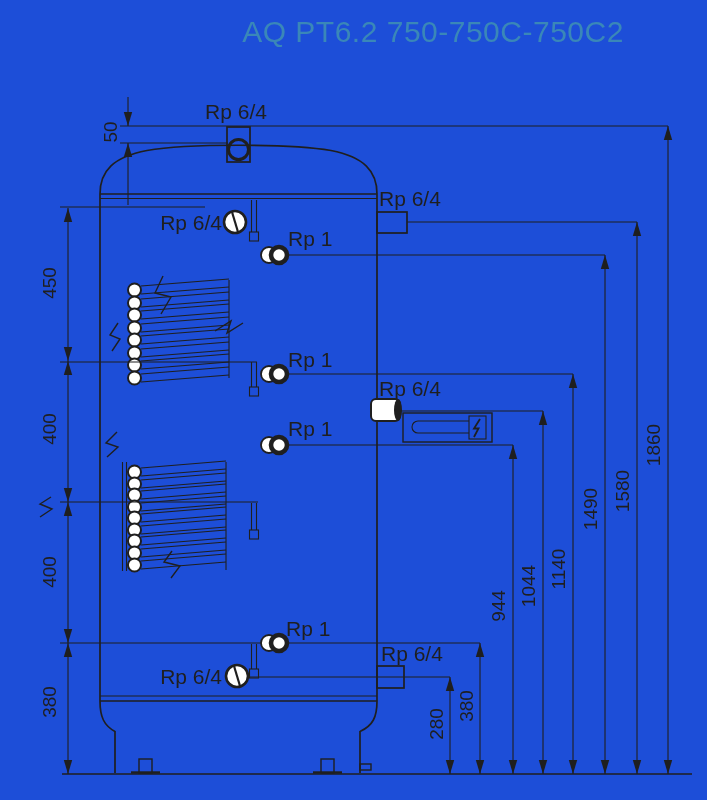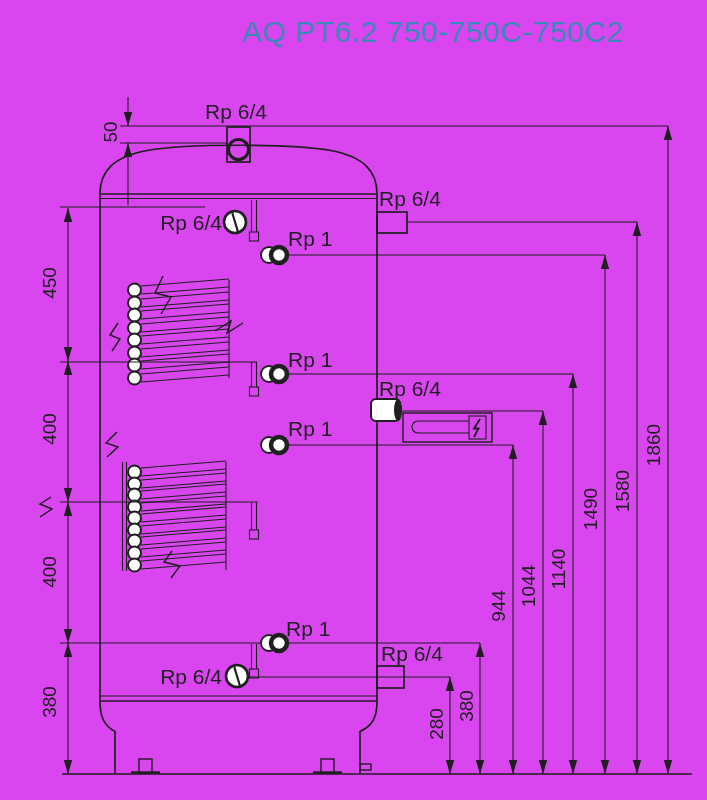--- a/index.html
+++ b/index.html
@@ -1,16 +1,16 @@
 <!DOCTYPE html>
 <html><head>
 <meta charset="utf-8">
 <style>
   html,body{margin:0;padding:0;background:#ffffff;}
-  .page{width:707px;height:800px;position:relative;background:#d946ef;overflow:hidden;}
+  .page{width:707px;height:800px;position:relative;background:#1d4ed8;overflow:hidden;}
   svg{display:block;}
   .title-text{font-family:"Liberation Sans",sans-serif;font-size:30px;font-weight:400;letter-spacing:0.5px;}
   .lbl{font-family:"Liberation Sans",sans-serif;font-size:21px;fill:#1f1f1f;}
   .dim{font-family:"Liberation Sans",sans-serif;font-size:19px;fill:#1f1f1f;}
   .ln{stroke:#1f1f1f;stroke-width:1.1;fill:none;}
   .ln2{stroke:#1f1f1f;stroke-width:1.7;fill:none;}
   .thin{stroke:#1f1f1f;stroke-width:1.4;fill:none;}
   .arr{fill:#1f1f1f;stroke:none;}
 </style>
 </head>

